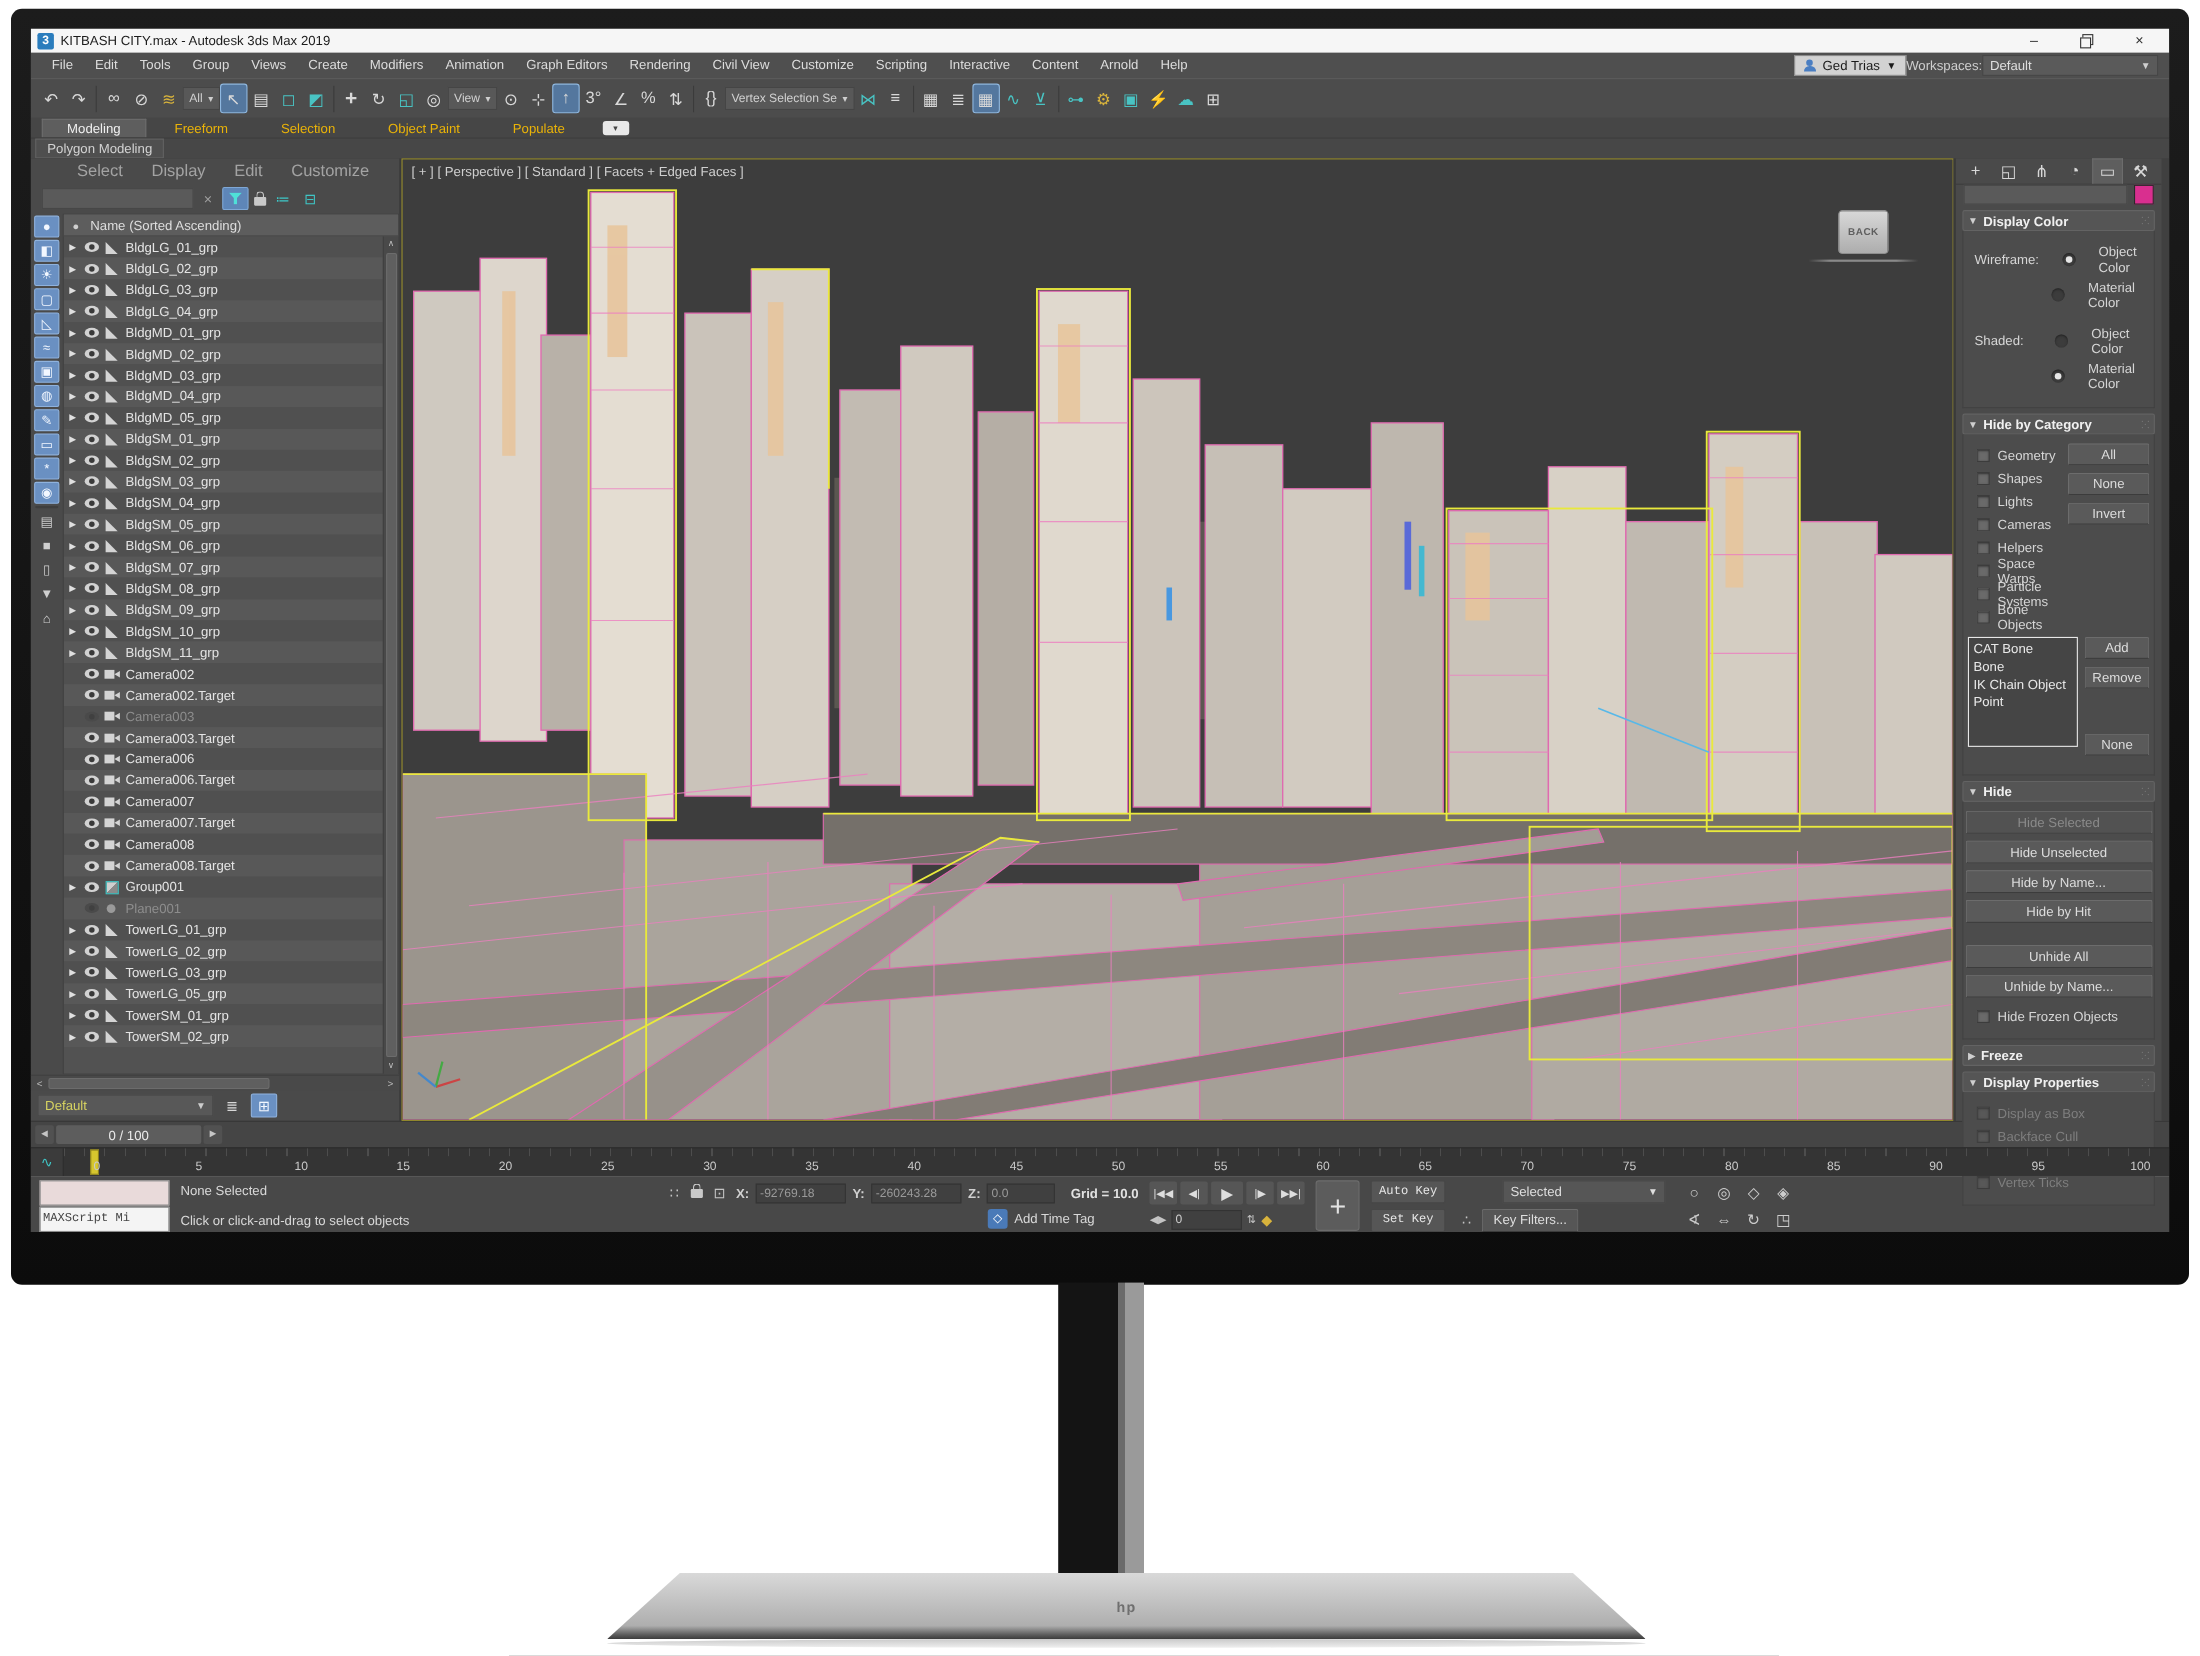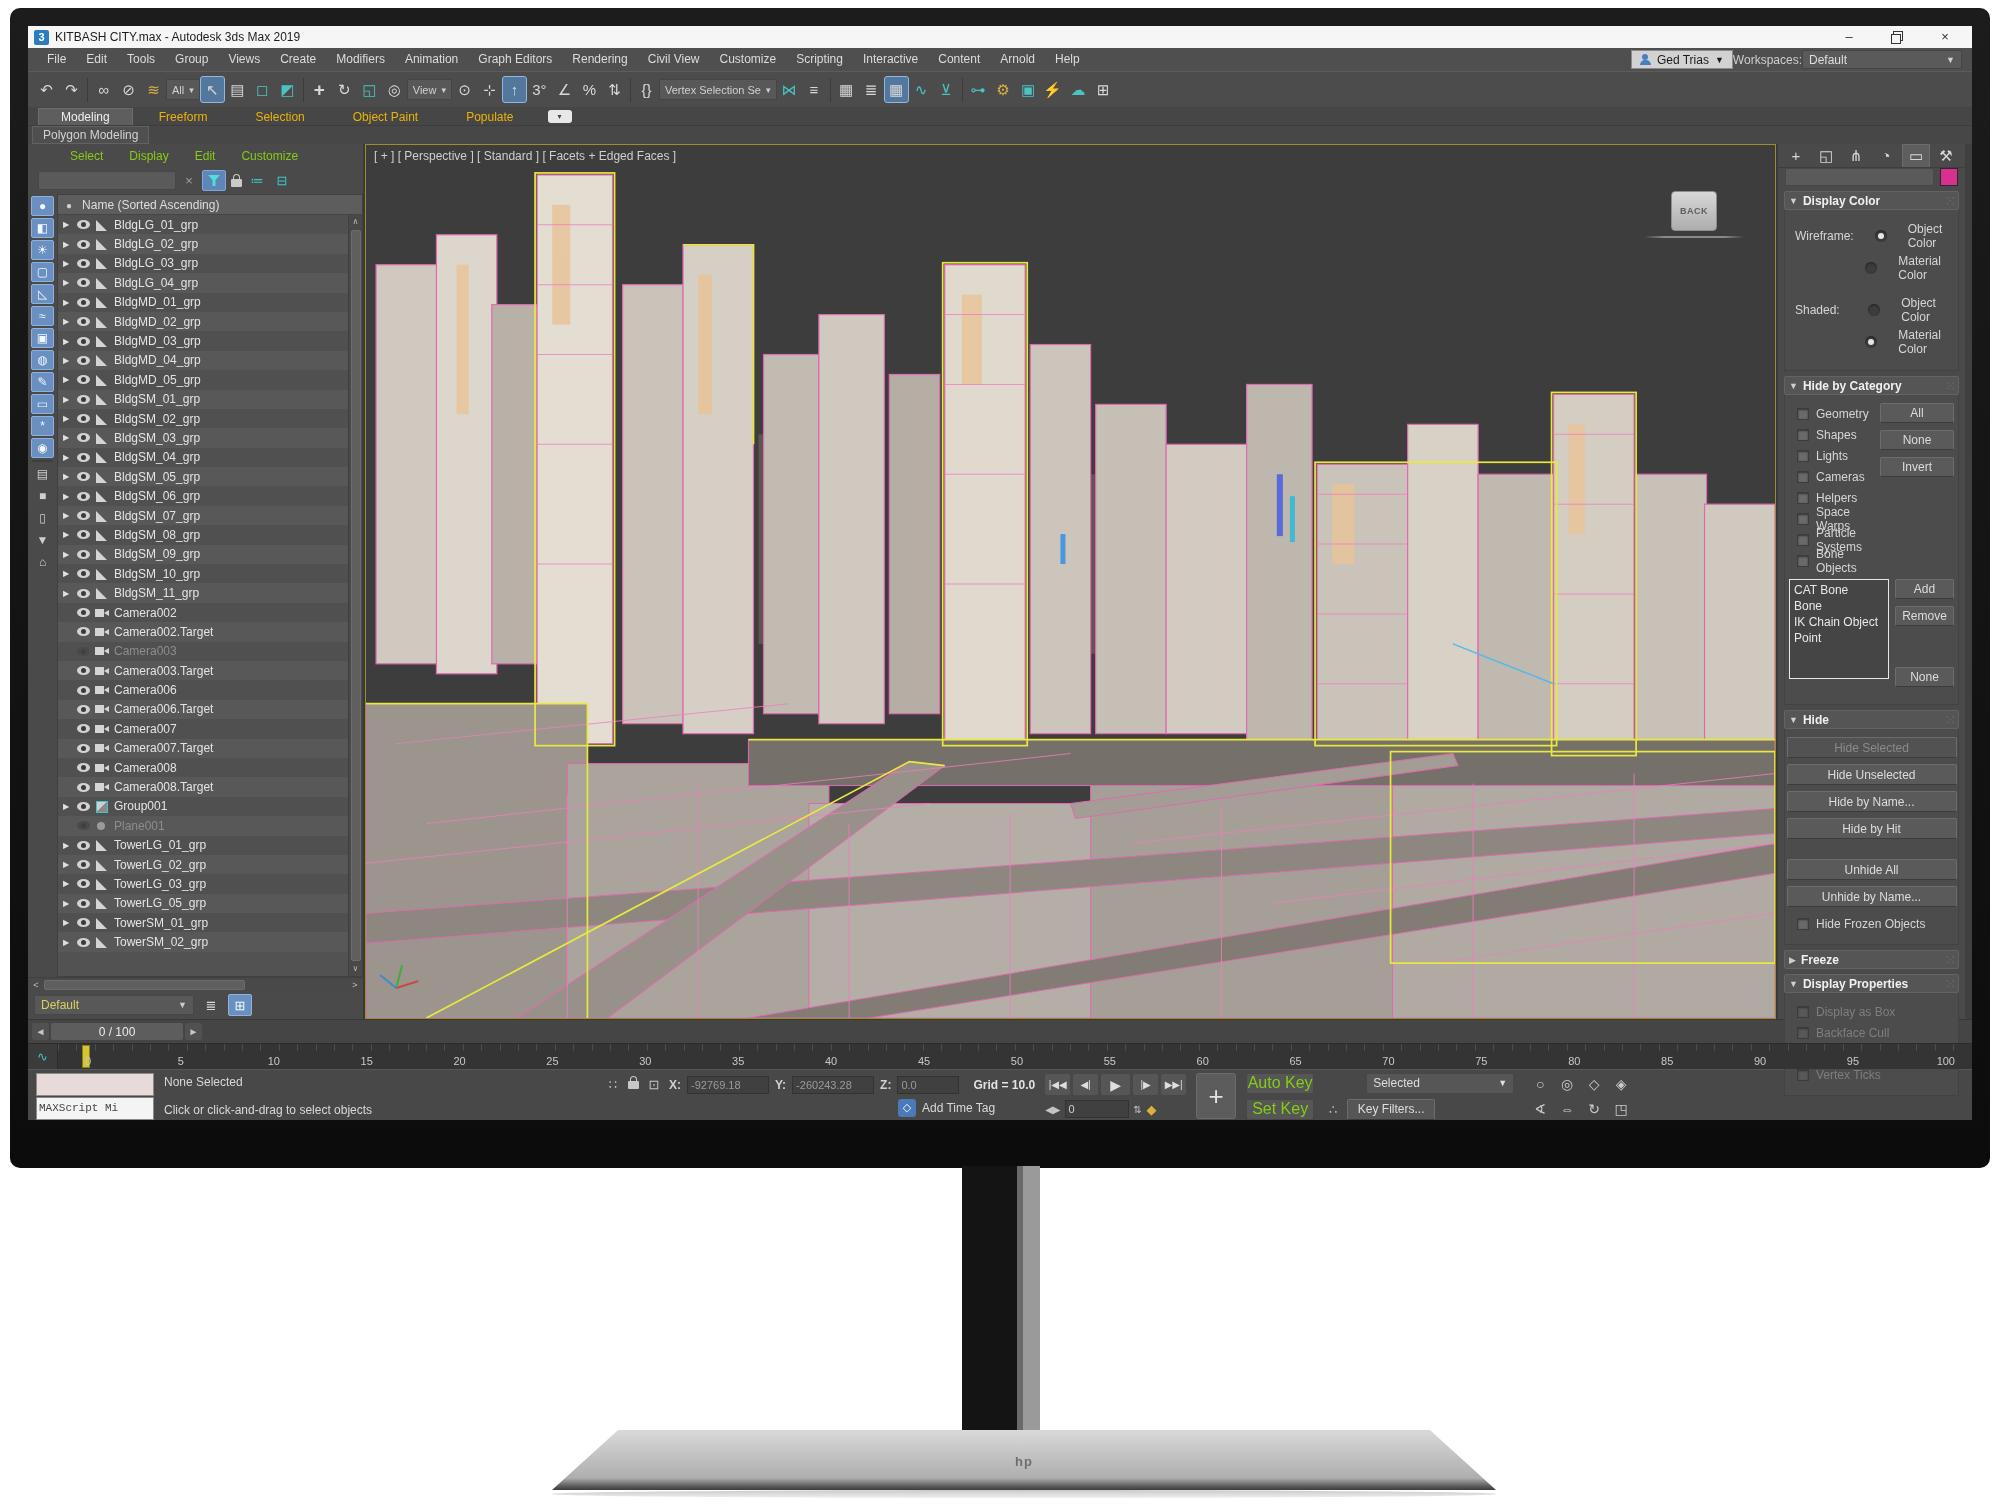--- a/index.html
+++ b/index.html
@@ -55,21 +55,21 @@
   .rddbox { width:24px; height:13px; background:#e8e8e8; border-radius:3px; margin:0 0 2px 8px; font-size:8px; color:#444; text-align:center; line-height:13px; }
   .ribbonpanel { height:19px; background:#474747; border-top:1px solid #3d3d3d; display:flex; align-items:center; padding:0 4px; flex:none; }
   .rpanel-tab { font-size:12px; color:#d2d2d2; background:#4f4f4f; border:1px solid #626262; padding:0 10px; line-height:16px; }
 
   
   .main { flex:none; height:875px; display:flex; background:#3a3a3a; }
 
   
   .explorer { width:337px; background:#4a4a4a; display:flex; flex-direction:column; border-right:2px solid #3a3a3a; }
   .exmenus { height:23px; display:flex; align-items:center; padding-left:42px; gap:26px; }
-  .exmenus span { color:#84cc16; font-size:12px; }
+  .exmenus span { color:#a3a3a3; font-size:15px; }
   .srch { height:27px; display:flex; align-items:center; padding:0 6px 0 10px; gap:5px; }
   .srch input { width:138px; height:19px; background:#5a5a5a; border:1px solid #474747; color:#ddd; font-size:12px; padding:0 4px; }
   .srch .xbtn { color:#9f9f9f; font-size:13px; width:16px; text-align:center; }
   .funbtn { width:24px; height:21px; background:#5e86b8; border:1px solid #7fa8d6; border-radius:2px; display:flex; align-items:center; justify-content:center; }
   .funnel { width:12px; height:11px; background:#4fe0d8; clip-path:polygon(0 0,100% 0,62% 45%,62% 100%,38% 100%,38% 45%); }
   .lockicon { width:11px; height:8px; background:#c9c9c9; border-radius:1px; position:relative; margin-top:5px; }
   .lockicon::before { content:""; position:absolute; left:2px; top:-5px; width:5px; height:5px; border:1.6px solid #c9c9c9; border-bottom:none; border-radius:4px 4px 0 0; }
   .treetgl { color:#3fc6c6; font-size:13px; width:20px; text-align:center; }
   .exbody { flex:1; display:flex; overflow:hidden; }
   .strip { width:29px; display:flex; flex-direction:column; align-items:center; padding-top:2px; gap:2px; }
@@ -176,21 +176,21 @@
   .axl { color:#d0d0d0; font-size:12px; font-weight:bold; }
   .afield { height:18px; background:#404040; border:1px solid #333; color:#9a9a9a; font-size:11px; padding:0 3px; }
   .gridtxt { color:#e2e2e2; font-size:12px; font-weight:bold; margin-left:8px; white-space:nowrap; }
   .tagic { width:18px; height:18px; background:#4a7ab8; border-radius:3px; color:#fff; font-size:11px; display:flex; align-items:center; justify-content:center; }
   .tagtxt { color:#d8d8d8; font-size:12px; white-space:nowrap; }
   .pbt { min-width:25px; height:21px; background:#565656; border-radius:2px; color:#dedede; font-size:10px; display:flex; align-items:center; justify-content:center; padding:0 3px; white-space:nowrap; }
   .pbt.play { font-size:14px; min-width:29px; }
   .frfield { width:64px; height:18px; background:#404040; border:1px solid #333; color:#cfcfcf; font-size:11px; padding:0 3px; }
   .keyic { color:#d8b33c; font-size:13px; }
   .bigkey { width:40px; height:46px; background:#5c5c5c; border:1px solid #6c6c6c; border-radius:3px; color:#e2e2e2; font-size:26px; display:flex; align-items:center; justify-content:center; }
-  .kbtn { width:68px; height:21px; background:#565656; border:1px solid #474747; border-radius:2px; color:#84cc16; font-size:16px; display:flex; align-items:center; justify-content:center; }
+  .kbtn { width:68px; height:21px; background:#565656; border:1px solid #474747; border-radius:2px; color:#e5e5e5; font-size:11px; display:flex; align-items:center; justify-content:center;font-family:Liberation Mono, monospace; }
   .seldd { width:148px; height:21px; background:#565656; border:1px solid #474747; color:#dedede; font-size:12px; display:flex; align-items:center; padding:0 6px;margin-left:42px; }
   .seldd .car { margin-left:auto; font-size:9px; }
   .kfbtn { width:88px; height:21px; background:#565656; border:1px solid #6c6c6c; border-bottom-color:#3c3c3c; border-radius:2px; color:#dedede; font-size:12px; display:flex; align-items:center; justify-content:center; }
   .navgrid { display:grid; grid-template-columns:repeat(4,24px); grid-auto-rows:22px; gap:3px; margin-left:4px; }
   .nvi { color:#cccccc; font-size:14px; display:flex; align-items:center; justify-content:center; }
 </style>
 </head>
 <body>
 
 <div class="stage">

